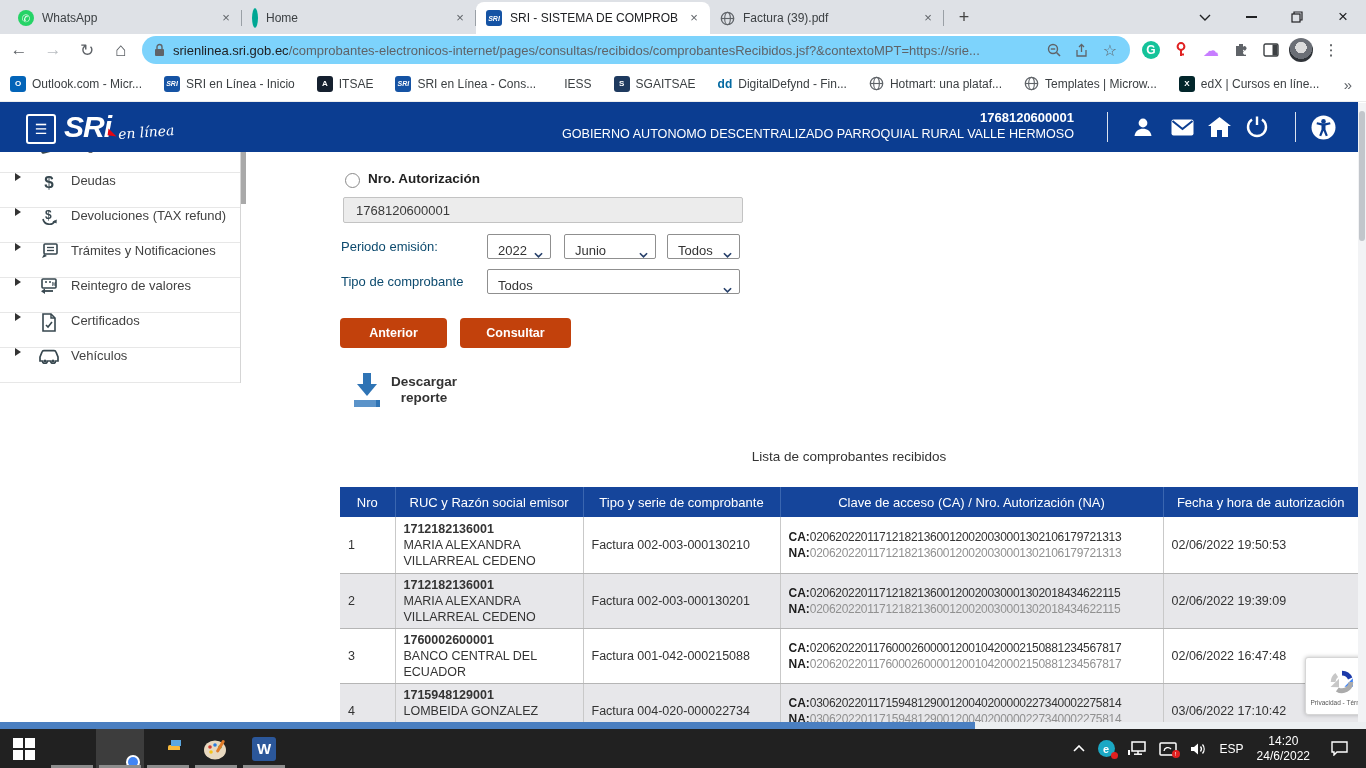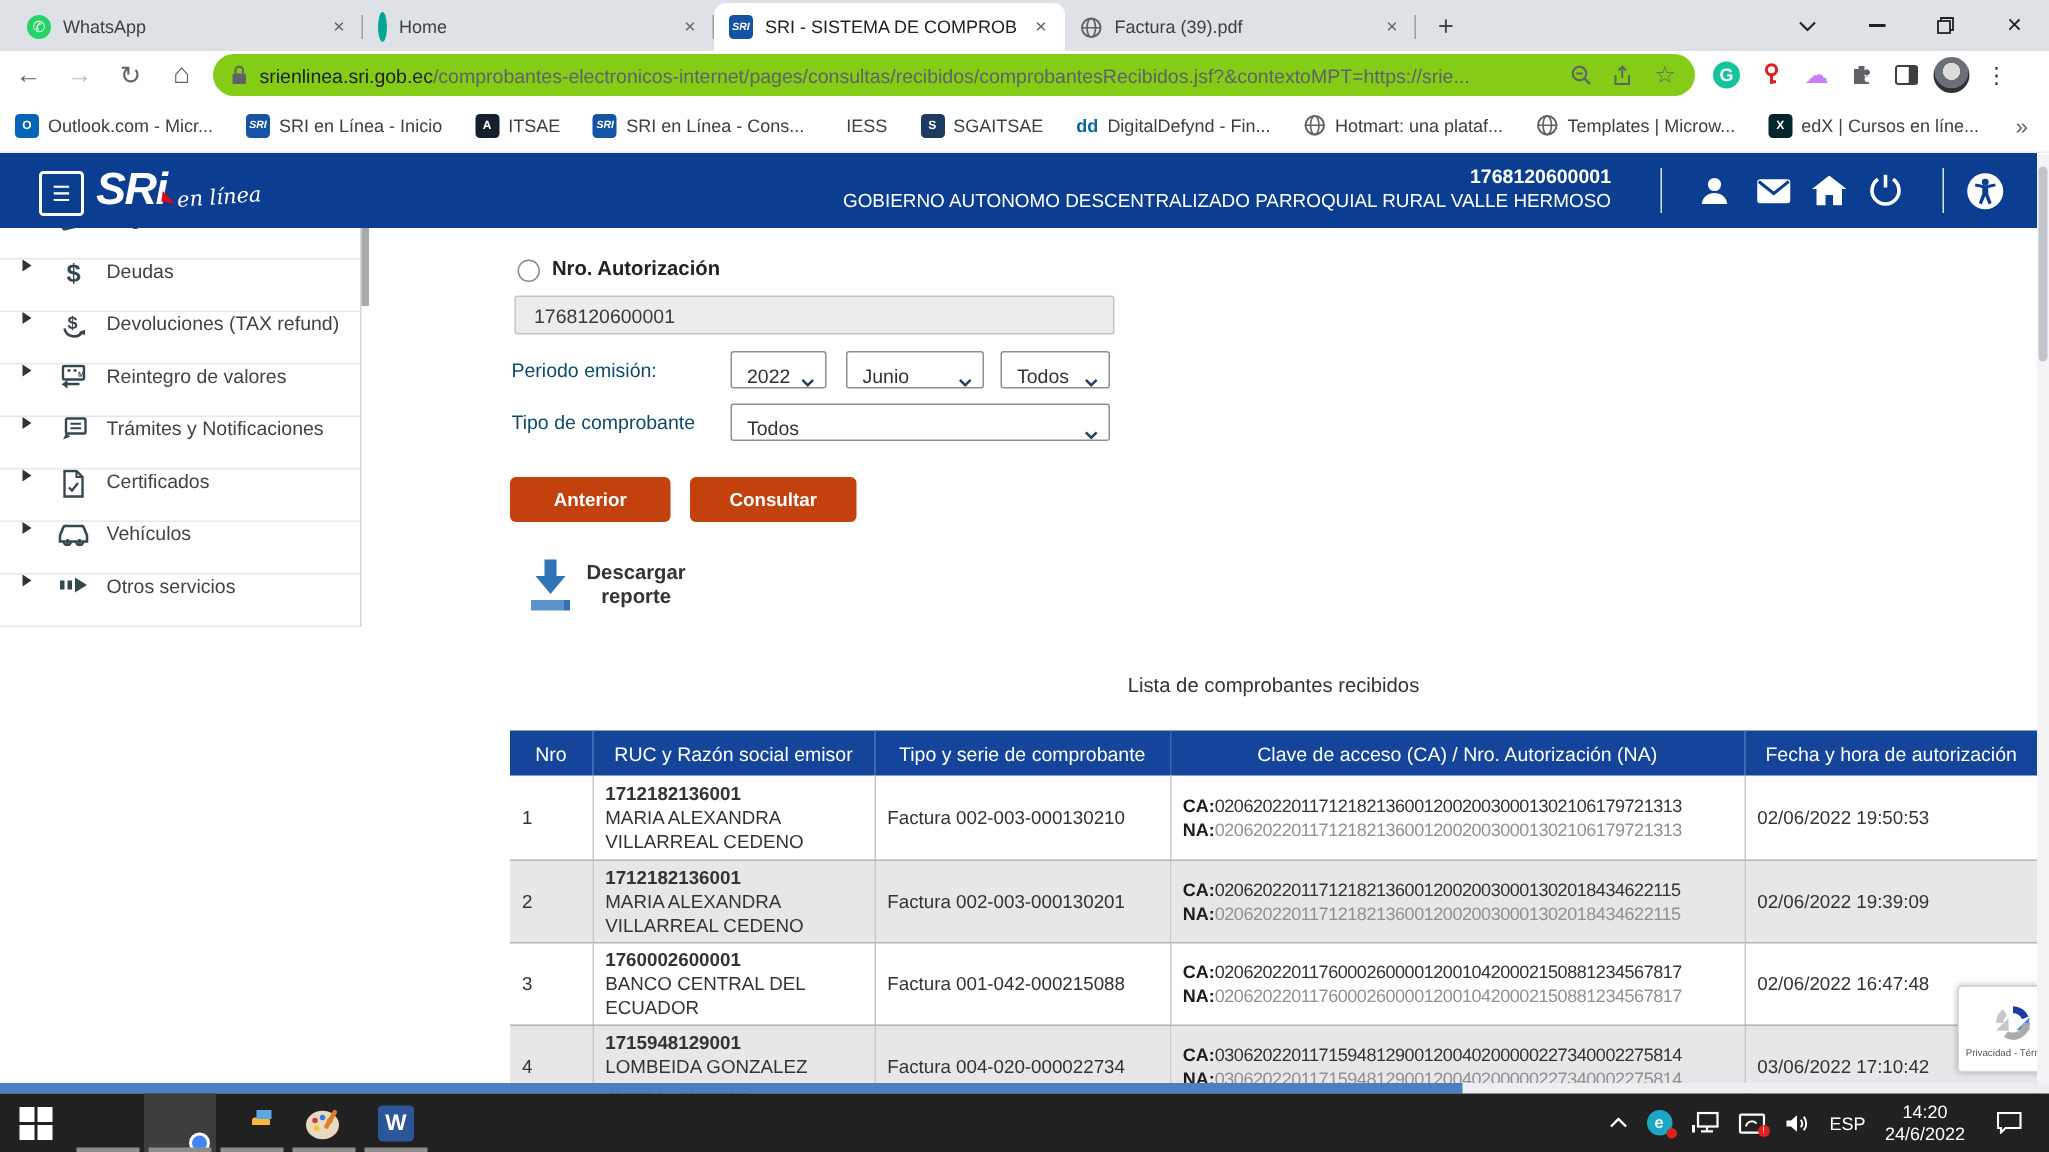--- a/index.html
+++ b/index.html
@@ -17,21 +17,21 @@
   .tab .title{flex:1;white-space:nowrap;overflow:hidden}
   .tab .close{width:16px;height:16px;line-height:15px;text-align:center;border-radius:50%;color:#5f6368;font-size:13px}
   .newtab{width:28px;height:28px;margin:0 0 2px 6px;text-align:center;line-height:26px;font-size:18px;color:#444}
   #wincontrols{position:absolute;right:0;top:0;height:34px;display:flex;align-items:center}
   #wincontrols .wc{width:46px;height:34px;display:flex;align-items:center;justify-content:center;color:#202124}
 
   
   #toolbar{top:34px;height:32px;background:#fff;z-index:40;display:flex;align-items:center}
   .navbtn{width:30px;height:28px;display:flex;align-items:center;justify-content:center;
           font-size:17px;color:#5f6368;margin-left:4px}
-  #omnibox{height:28px;flex:0 0 988px;margin-left:6px;background:#84cc16;border-radius:14px;
+  #omnibox{height:28px;flex:0 0 988px;margin-left:6px;background:#7dd3fc;border-radius:14px;
            display:flex;align-items:center;padding:0 6px 0 12px;box-sizing:border-box}
   #omnibox .url{flex:1;font-size:13px;color:#5f6368;white-space:nowrap;overflow:hidden;margin-left:8px}
   #omnibox .url b{color:#202124;font-weight:normal}
   .boxicon{width:28px;height:28px;display:flex;align-items:center;justify-content:center;color:#5f6368}
   #extensions{display:flex;align-items:center;margin-left:6px}
   #extensions .boxicon{width:30px}
 
   
   #bookmarksbar{top:66px;height:36px;background:#fff;z-index:40;display:flex;align-items:center;
                 border-bottom:1px solid #ececec;padding-left:10px;box-sizing:border-box}
@@ -392,75 +392,64 @@
             <text x="6" y="11" font-size="12" font-weight="bold" fill="#37474f" font-family="Liberation Sans,sans-serif">$</text>
             <path d="M4 11a6.5 6.5 0 0 0 12 2" fill="none" stroke="#37474f" stroke-width="1.7"></path>
             <polygon points="17.5,15.5 13.5,13.5 17.8,11.6" fill="#37474f"></polygon>
           </svg>
         </span>
         <span class="sb-label">Devoluciones (TAX refund)</span>
       </div>
       <div class="sb-item">
         <span class="sb-caret"></span>
         <span class="sb-ico">
+          <svg width="19" height="18" viewBox="0 0 19 18">
+            <rect x="4" y="1" width="13" height="10" rx="1" fill="none" stroke="#37474f" stroke-width="1.6"></rect>
+            <line x1="7" y1="4.5" x2="14" y2="4.5" stroke="#37474f" stroke-width="1.3"></line>
+            <line x1="7" y1="7.5" x2="14" y2="7.5" stroke="#37474f" stroke-width="1.3"></line>
+            <path d="M4 11l-2 4 5-2" fill="#37474f"></path>
+          </svg>
+        </span>
+        <span class="sb-label">Trámites y Notificaciones</span>
+      </div>
+      <div class="sb-item">
+        <span class="sb-caret"></span>
+        <span class="sb-ico">
           <svg width="20" height="18" viewBox="0 0 20 18">
             <rect x="3" y="1" width="14" height="9" rx="1" fill="none" stroke="#37474f" stroke-width="1.6"></rect>
             <line x1="6" y1="4" x2="8" y2="4" stroke="#37474f" stroke-width="1.6"></line>
             <line x1="10" y1="4" x2="12" y2="4" stroke="#37474f" stroke-width="1.6"></line>
             <text x="13" y="8" font-size="5" fill="#37474f">M</text>
             <path d="M14 13H5" stroke="#37474f" stroke-width="1.8" fill="none"></path>
             <polygon points="6,16 6,10.5 2,13.2" fill="#37474f"></polygon>
           </svg>
         </span>
         <span class="sb-label">Reintegro de valores</span>
       </div>
       <div class="sb-item">
         <span class="sb-caret"></span>
         <span class="sb-ico">
-          <svg width="19" height="18" viewBox="0 0 19 18">
-            <rect x="4" y="1" width="13" height="10" rx="1" fill="none" stroke="#37474f" stroke-width="1.6"></rect>
-            <line x1="7" y1="4.5" x2="14" y2="4.5" stroke="#37474f" stroke-width="1.3"></line>
-            <line x1="7" y1="7.5" x2="14" y2="7.5" stroke="#37474f" stroke-width="1.3"></line>
-            <path d="M4 11l-2 4 5-2" fill="#37474f"></path>
-          </svg>
-        </span>
-        <span class="sb-label">Trámites y Notificaciones</span>
-      </div>
-      <div class="sb-item">
-        <span class="sb-caret"></span>
-        <span class="sb-ico">
           <svg width="16" height="19" viewBox="0 0 16 19">
             <path d="M2 1h8l4 4v13H2z" fill="none" stroke="#37474f" stroke-width="1.6"></path>
             <path d="M10 1v4h4" fill="none" stroke="#37474f" stroke-width="1.4"></path>
             <polyline points="5,12 7,14 11,9" fill="none" stroke="#37474f" stroke-width="1.6"></polyline>
           </svg>
         </span>
         <span class="sb-label">Certificados</span>
       </div>
       <div class="sb-item">
         <span class="sb-caret"></span>
         <span class="sb-ico">
           <svg width="22" height="16" viewBox="0 0 22 16">
             <path d="M2 9l2-5a2 2 0 0 1 2-1.4h10A2 2 0 0 1 18 4l2 5v4h-2.5a2.4 2.4 0 0 1-4.8 0H9.3a2.4 2.4 0 0 1-4.8 0H2z" fill="none" stroke="#37474f" stroke-width="1.7"></path>
             <circle cx="7" cy="13" r="1.6" fill="#37474f"></circle>
             <circle cx="15" cy="13" r="1.6" fill="#37474f"></circle>
           </svg>
         </span>
         <span class="sb-label">Vehículos</span>
-      </div>
-      <div class="sb-item">
-        <span class="sb-caret"></span>
-        <span class="sb-ico">
-          <svg width="20" height="14" viewBox="0 0 20 14">
-            <rect x="1" y="4" width="3" height="6" fill="#37474f"></rect>
-            <rect x="6" y="4" width="3" height="6" fill="#37474f"></rect>
-            <polygon points="11,2 19,7 11,12" fill="#37474f"></polygon>
-          </svg>
-        </span>
-        <span class="sb-label">Otros servicios</span>
       </div>
     </div>
   <div id="sb-scrollthumb"></div>
 
   <div class="clipped-label">Clave de acceso</div>
 
   <div class="radio"></div>
   <div class="radio-label">Nro. Autorización</div>
 
   <input id="auth-input" value="1768120600001" style="">

